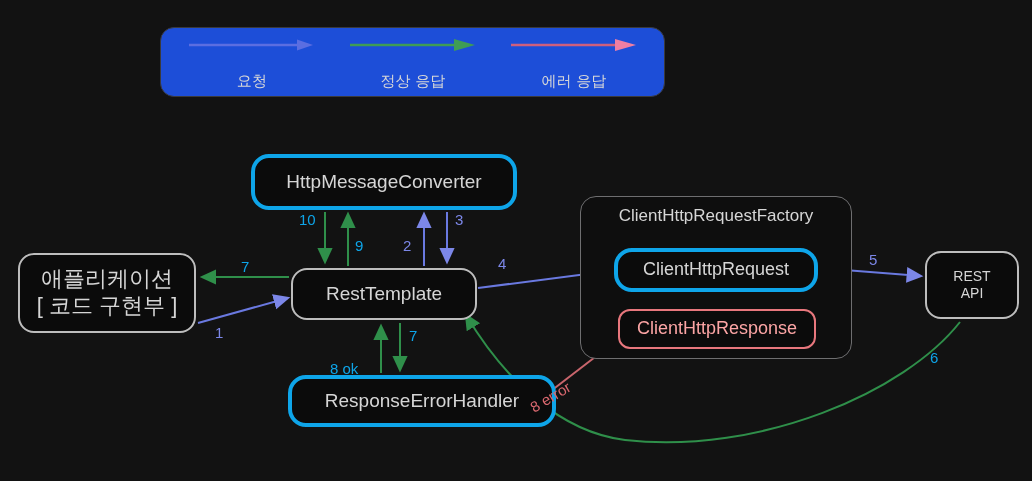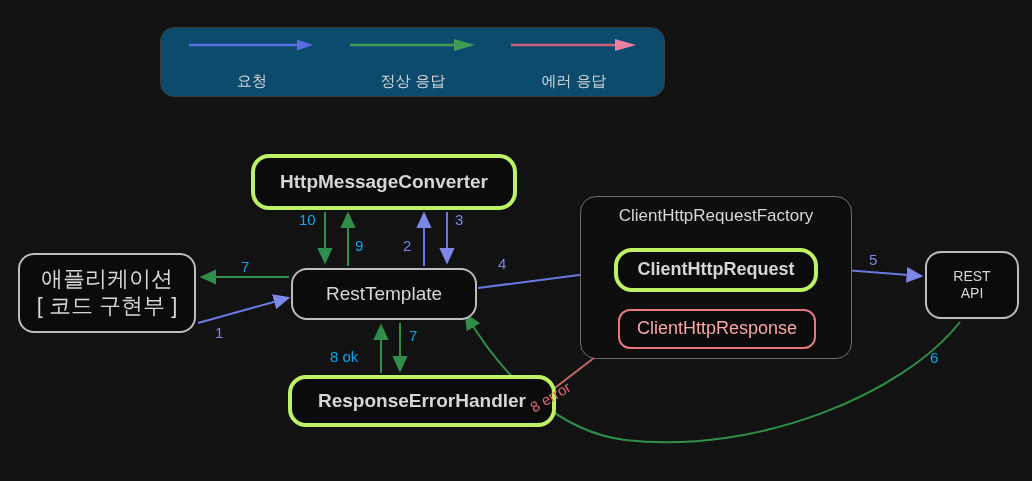--- a/index.html
+++ b/index.html
@@ -28,21 +28,21 @@
 
   
   .legend-box {
     position: absolute;
     left: 160px;
     top: 27px;
     width: 503px;
     height: 68px;
     border: 1px solid #3a3a3c;
     border-radius: 14px;
-    background: #0c4a6e;
+    background: #1d4ed8;
   }
   .legend-item {
     position: absolute;
     top: 11px;
     width: 160px;
     text-align: center;
   }
   .legend-item.i0 { left: 11px; }
   .legend-item.i1 { left: 172px; }
   .legend-item.i2 { left: 333px; }
@@ -61,23 +61,22 @@
     display: flex;
     align-items: center;
     justify-content: center;
     text-align: center;
     background: #0b0b0b;
     color: #d6d6d6;
     border-radius: 14px;
     line-height: 1.22;
   }
   .node-thick {
-    border: 4px solid #bef264;
+    border: 4px solid #0ea5e9;
     border-radius: 18px;
-    font-weight: bold;
   }
   .node-thin {
     border: 2px solid #bdbdbd;
     border-radius: 16px;
   }
   .node-red {
     border: 2px solid #e8777d;
     color: #fca5a5;
     border-radius: 12px;
   }
@@ -236,16 +235,16 @@
   <div class="elabel lb-blue" style="left:215px; top:324px;">1</div>
   <div class="elabel lb-green" style="left:241px; top:258px;">7</div>
   <div class="elabel lb-green" style="left:299px; top:211px;">10</div>
   <div class="elabel lb-green" style="left:355px; top:237px;">9</div>
   <div class="elabel lb-blue" style="left:403px; top:237px;">2</div>
   <div class="elabel lb-blue" style="left:455px; top:211px;">3</div>
   <div class="elabel lb-blue" style="left:498px; top:255px;">4</div>
   <div class="elabel lb-blue" style="left:869px; top:251px;">5</div>
   <div class="elabel lb-green" style="left:930px; top:349px;">6</div>
   <div class="elabel lb-green" style="left:409px; top:327px;">7</div>
-  <div class="elabel lb-green" style="left:330px; top:348px;">8 ok</div>
+  <div class="elabel lb-green" style="left:330px; top:360px;">8 ok</div>
   <div class="elabel lb-red rot-err" style="left:527px; top:401px;">8 error</div>
 
 </div>
 
 </body></html>

